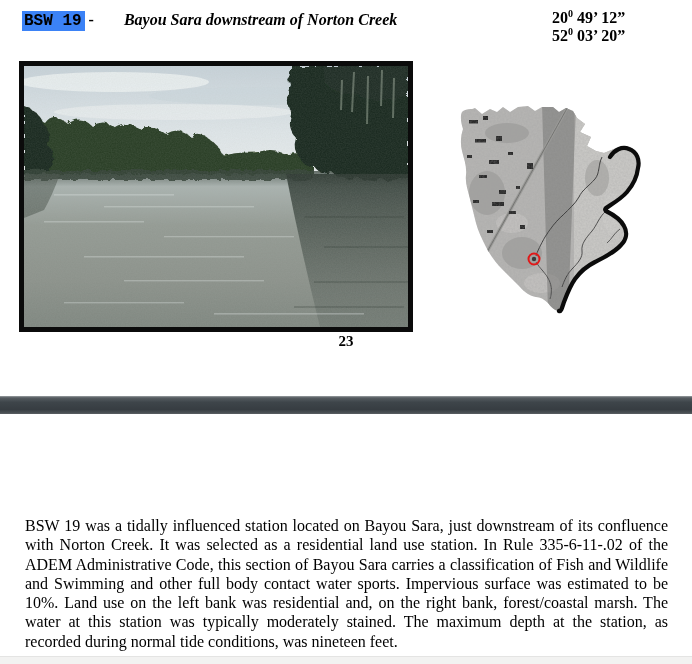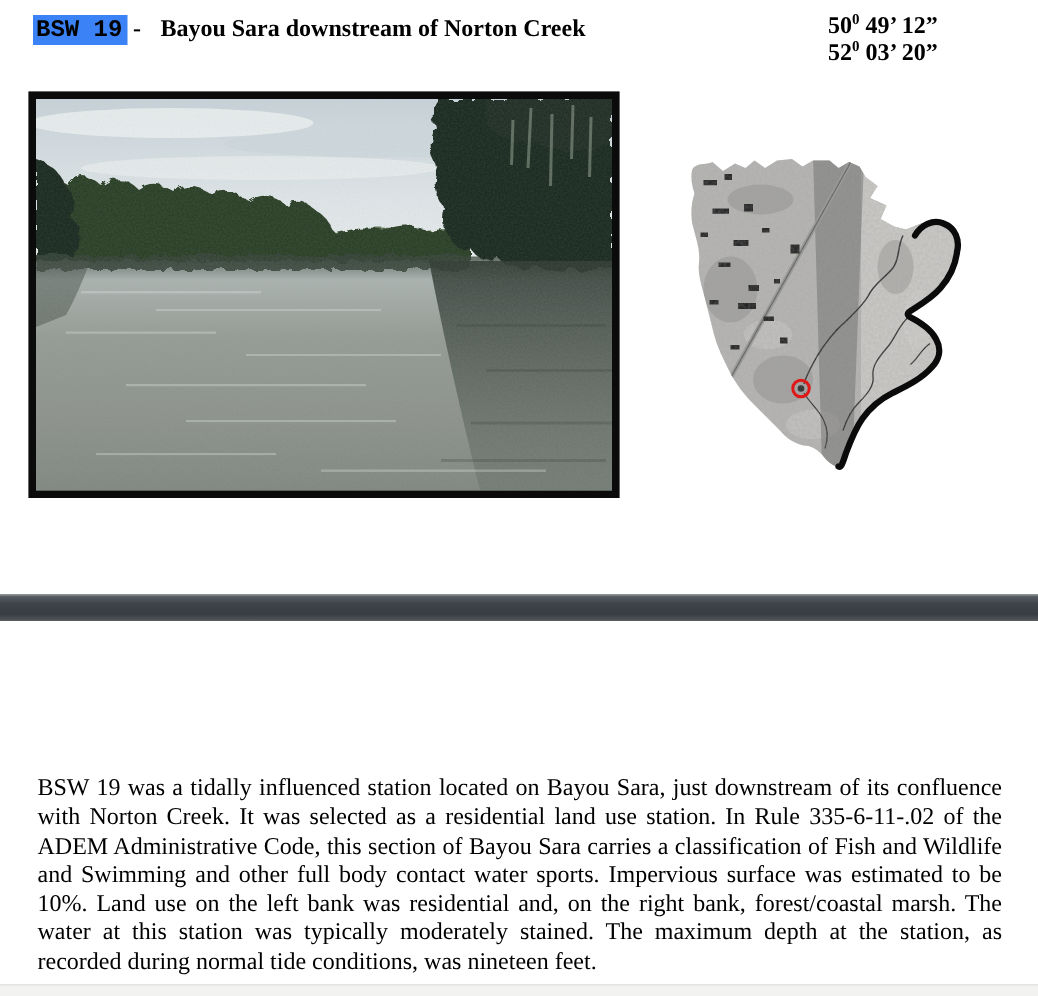--- a/index.html
+++ b/index.html
@@ -4,21 +4,21 @@
 <style>
   html,body{margin:0;padding:0;background:#ffffff;}
   .page{
     position:relative;width:692px;height:664px;background:#ffffff;overflow:hidden;
     font-family:"Liberation Serif", serif;color:#000;
   }
   
   .header-line{position:absolute;left:22px;top:11px;font-weight:bold;font-size:16px;white-space:nowrap;}
   .hl{background:#3b82f6;padding:1px 3px 1px 2px;font-family:Liberation Mono, monospace;}
   .dash{margin-left:4px;}
-  .title{margin-left:13px;}
+  .title{margin-left:30px;font-style:italic;}
   .coords{position:absolute;left:552px;top:9px;font-weight:bold;font-size:16px;line-height:18px;}
   .coords sup{font-size:10px;line-height:0;}
   
   .photo{position:absolute;left:19px;top:61px;width:384px;height:261px;border:5px solid #0b0b0b;background:#8c958f;}
   .photo svg{display:block;}
   
   .map{position:absolute;left:452px;top:103px;width:193px;height:212px;}
   
   .pagenum{position:absolute;left:0;top:333px;width:692px;text-align:center;font-weight:bold;font-size:15px;}
   
@@ -37,21 +37,21 @@
 </head>
 <body>
 
 <div class="page">
 
   <div class="header-line">
     <span class="hl">BSW 19</span><span class="dash">-</span><span class="title">Bayou Sara downstream of Norton Creek</span>
   </div>
 
   <div class="coords">
-    <div><span>50</span><sup>0</sup><span> 49’ 12”</span></div>
+    <div><span>20</span><sup>0</sup><span> 49’ 12”</span></div>
     <div><span>52</span><sup>0</sup><span> 03’ 20”</span></div>
   </div>
 
   <div class="photo">
     <svg viewBox="0 0 384 261" width="384" height="261" preserveAspectRatio="none">
       <defs>
         <linearGradient id="sky" x1="0" y1="0" x2="0" y2="1">
           <stop offset="0" stop-color="#c7d2d9"></stop>
             <stop offset="0.6" stop-color="#dfe6e9"></stop>
             <stop offset="1" stop-color="#e9edee"></stop>
@@ -170,20 +170,21 @@
           <path d="M168,126 C162,130 160,136 155,140" stroke-width="0.8"></path>
         </g>
         <rect x="0" y="0" width="193" height="212" filter="url(#mgrain)"></rect>
       </g>
       <path d="M158,54 C162,47 170,43 177,46 C185,49 188,57 186,65 C185,74 181,82 175,89 C169,96 160,101 154,105 C153,106 153,107 154,108 C162,112 169,117 172,123 C176,130 174,137 169,142 C162,150 151,155 143,159 C135,163 128,169 123,176 C118,183 115,191 112,199 C110,205 109,209 107,208" fill="none" stroke="#0b0b0b" stroke-width="4.2" stroke-linecap="round" stroke-linejoin="round"></path>
       <circle cx="82" cy="156" r="5.5" fill="none" stroke="#e11818" stroke-width="2"></circle>
       <circle cx="82" cy="156" r="2.2" fill="#3a3a3a"></circle>
     </svg>
   </div>
 
+  <div class="pagenum">23</div>
 
   <div class="separator"></div>
 
   <p class="paragraph">BSW 19 was a tidally influenced station located on Bayou Sara, just downstream of its confluence with Norton Creek. It was selected as a residential land use station. In Rule 335-6-11-.02 of the ADEM Administrative Code, this section of Bayou Sara carries a classification of Fish and Wildlife and Swimming and other full body contact water sports.  Impervious surface was estimated to be 10%.  Land use on the left bank was residential and, on the right bank, forest/coastal marsh.  The water at this station was typically moderately stained. The maximum depth at the station, as recorded during normal tide conditions, was nineteen feet.</p>
 
   <div class="bottom-strip"></div>
 
 </div>
 
 </body></html>

